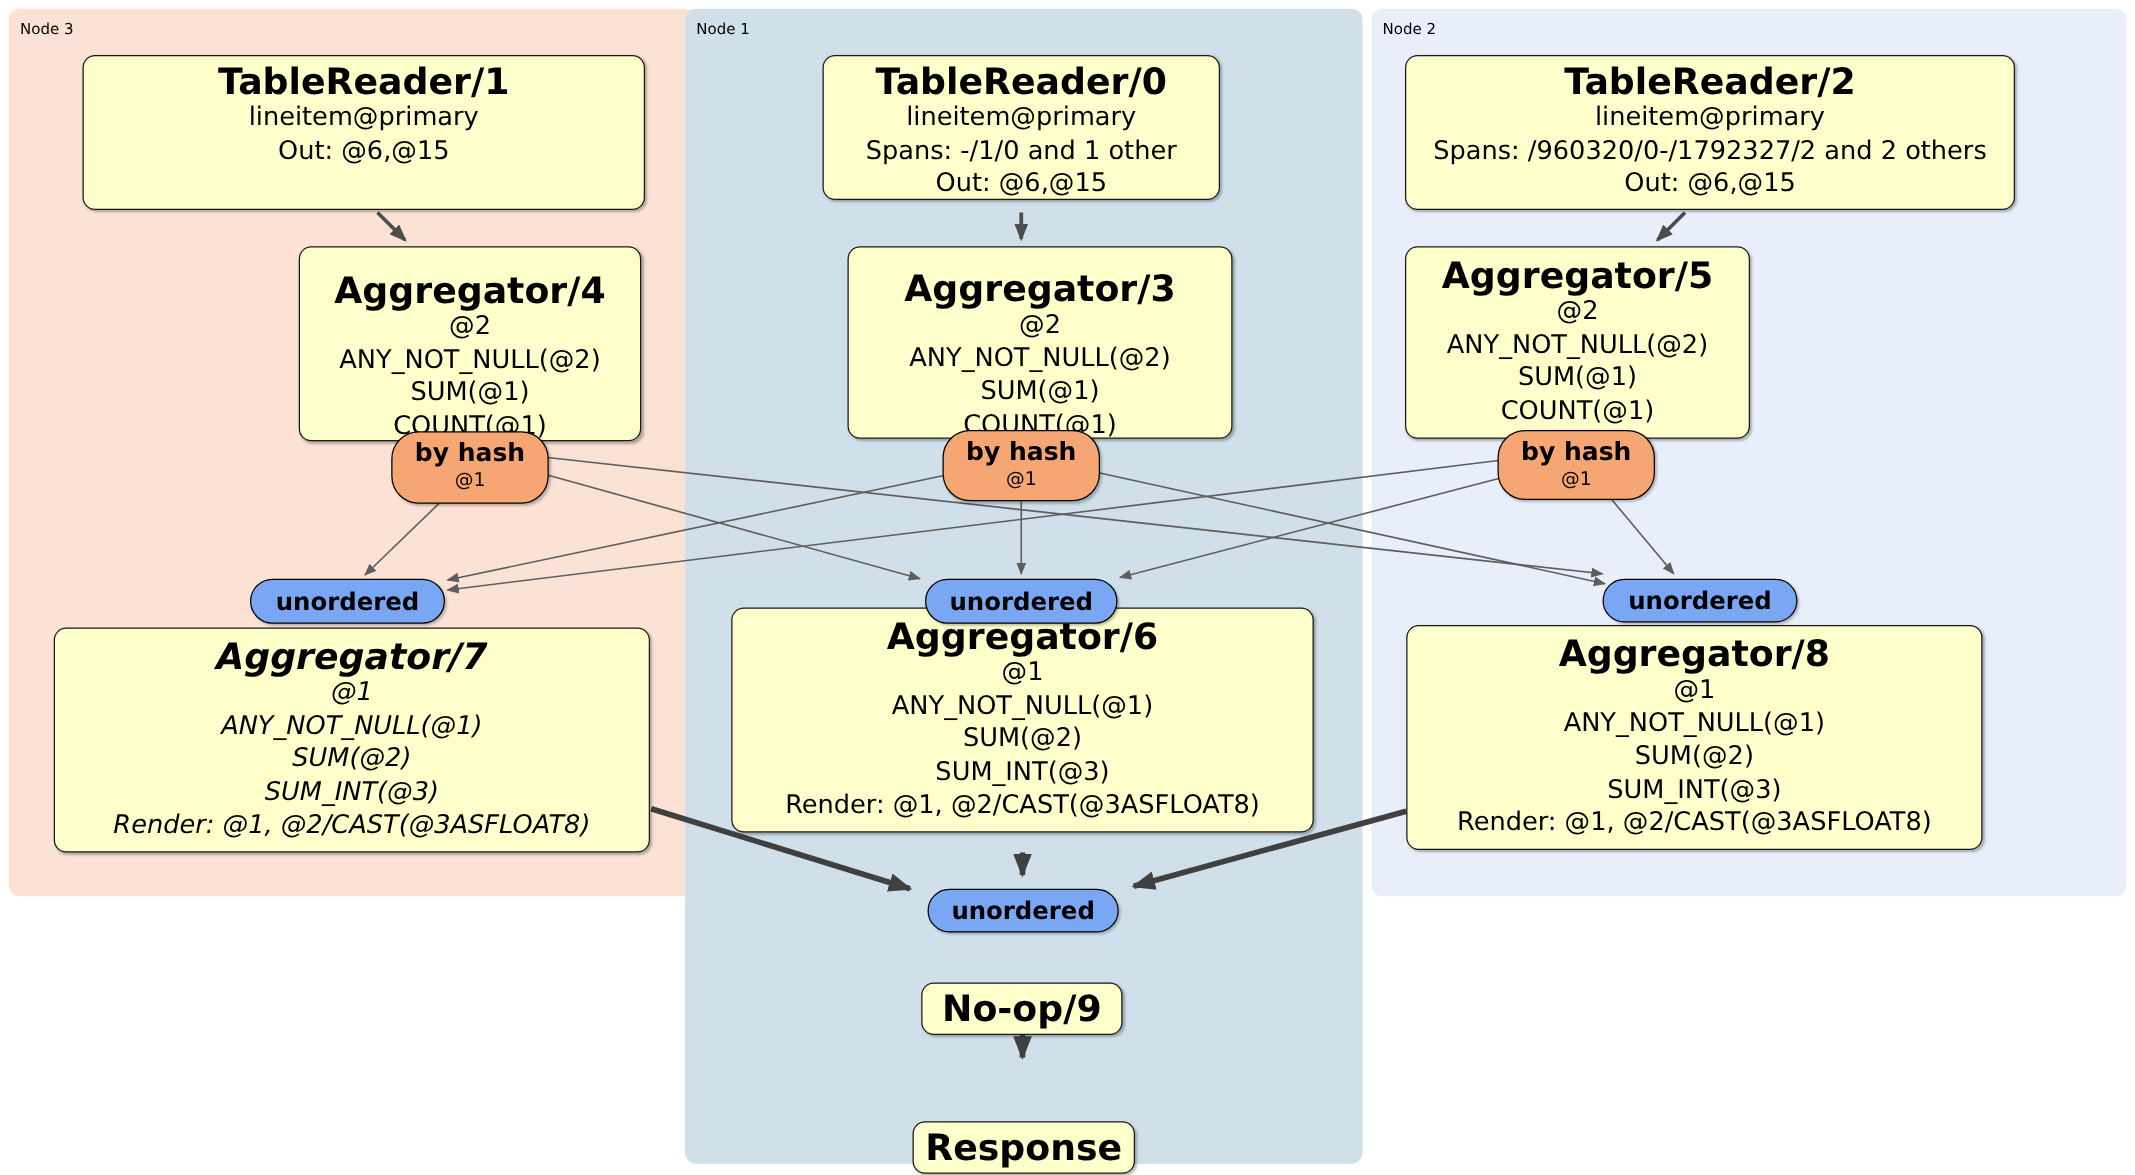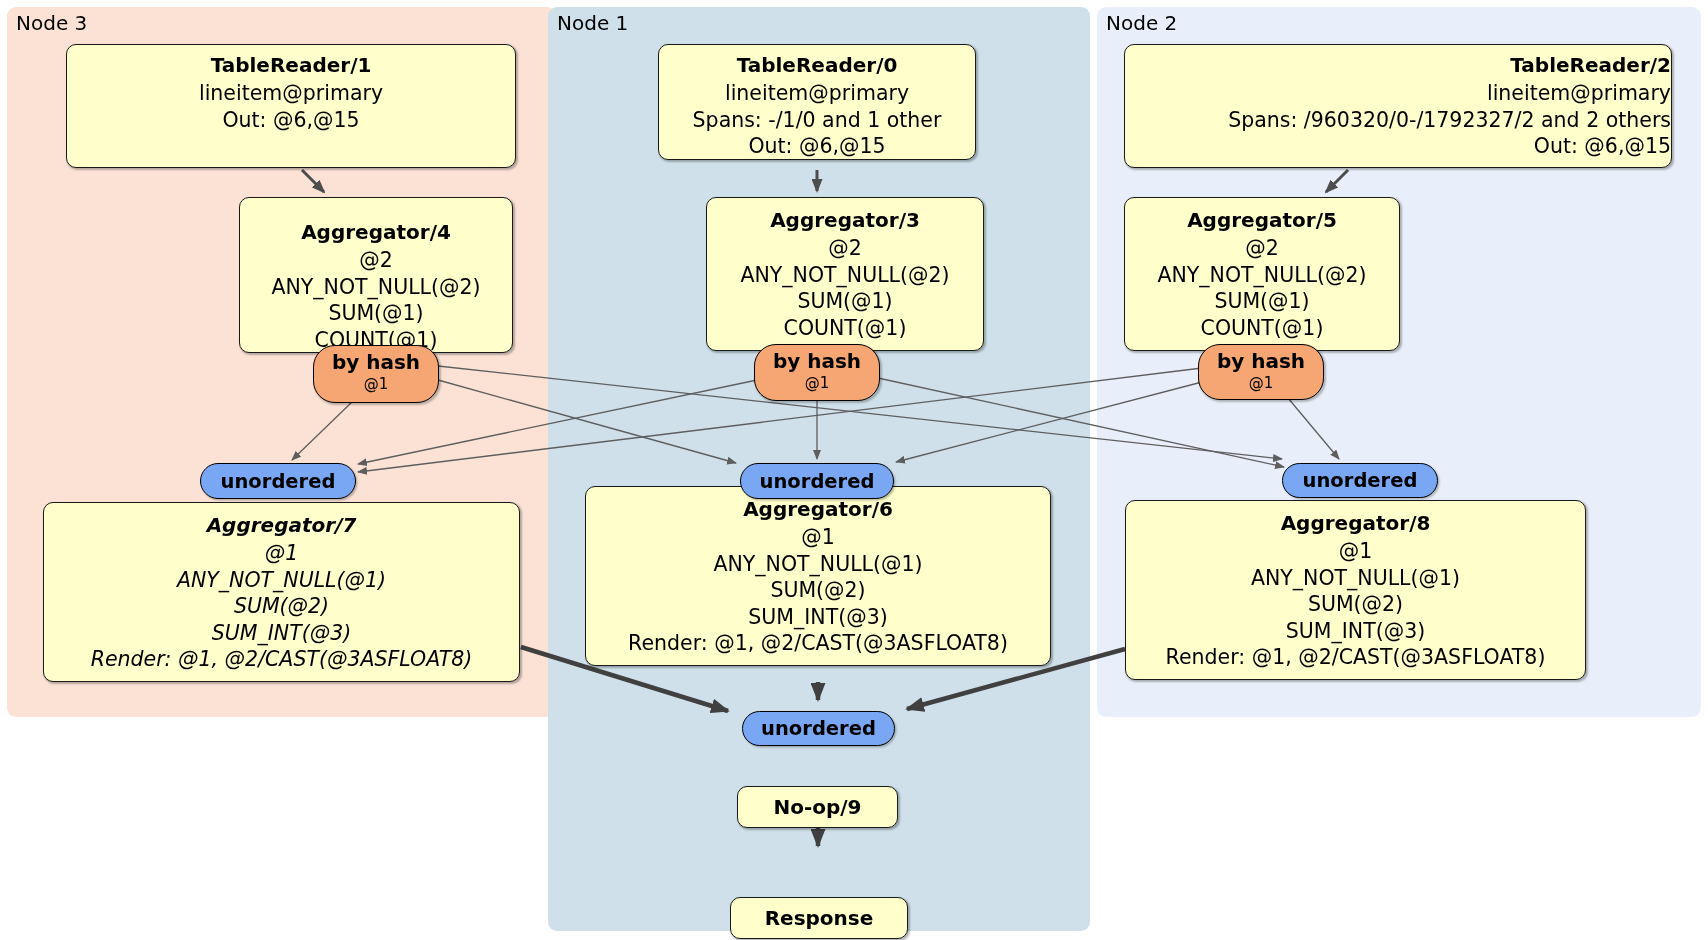--- a/index.html
+++ b/index.html
@@ -16,32 +16,32 @@
   }
   html,body{margin:0;padding:0;background:#ffffff;}
   body{
     width:1708px;height:940px;position:relative;overflow:hidden;
     font-family:"DejaVu Sans","Liberation Sans",sans-serif;color:#000;
   }
   .panel{position:absolute;border-radius:9px;}
   #panel-node3{left:7px;top:7px;width:549px;height:710px;background:var(--panel-node3);}
   #panel-node1{left:548px;top:7px;width:542px;height:924px;background:var(--panel-node1);}
   #panel-node2{left:1097px;top:7px;width:604px;height:710px;background:var(--panel-node2);}
-  .panel-label{position:absolute;top:4px;left:9px;font-size:20px;line-height:24px;text-align:right;}
+  .panel-label{position:absolute;top:4px;left:9px;font-size:12px;line-height:24px;text-align:right;}
   svg.edges{position:absolute;left:0;top:0;z-index:2;}
   .e-thin{stroke:var(--edge-thin);stroke-width:1.3px;fill:none;}
   .e-mid{stroke:var(--edge-mid);stroke-width:3px;fill:none;}
   .e-bold{stroke:var(--edge-bold);stroke-width:4.5px;fill:none;}
   .box{
     position:absolute;z-index:3;background:var(--box-fill);
     border:1.6px solid var(--box-border);border-radius:10px;
     box-shadow:1.5px 1.5px 2px rgba(0,0,0,.28);
     text-align:center;box-sizing:border-box;
   }
-  .box-title{font-weight:bold;font-size:20px;line-height:30px;}
+  .box-title{font-weight:bold;font-size:29px;line-height:30px;}
   .box-line{font-size:20.5px;line-height:26.5px;white-space:nowrap;}
   .box.single{display:flex;align-items:center;justify-content:center;margin-top:40px;}
   .box.single .box-title{line-height:normal;}
   .pill{
     position:absolute;z-index:4;border:1.8px solid #000;box-sizing:border-box;
     text-align:center;box-shadow:1.5px 1.5px 2px rgba(0,0,0,.25);
   }
   .router{background:var(--router-fill);border-radius:22px;padding-top:4px;}
   .router-label{font-weight:bold;font-size:20px;line-height:25px;}
   .router-key{font-size:15px;line-height:18px;}
@@ -122,42 +122,42 @@
   <div class="box-line">SUM_INT(@3)</div>
   <div class="box-line">Render: @1, @2/CAST(@3ASFLOAT8)</div>
 </div>
 
 <div class="box" style="left:658px;top:44px;width:318px;height:116px;padding-top:5px;">
   <div class="box-title">TableReader/0</div>
   <div class="box-line">lineitem@primary</div>
   <div class="box-line">Spans: -/1/0 and 1 other</div>
   <div class="box-line">Out: @6,@15</div>
 </div>
-<div class="box" style="left:678px;top:197px;width:278px;height:154px;padding-top:7px;margin-left:28px;">
+<div class="box" style="left:678px;top:197px;width:308px;height:154px;padding-top:18px;">
   <div class="box-title">Aggregator/3</div>
   <div class="box-line">@2</div>
   <div class="box-line">ANY_NOT_NULL(@2)</div>
   <div class="box-line">SUM(@1)</div>
   <div class="box-line">COUNT(@1)</div>
 </div>
 <div class="pill router" style="left:754px;top:344px;width:126px;height:57px;">
   <div class="router-label">by hash</div>
   <div class="router-key">@1</div>
 </div>
 <div class="pill sync" style="left:740px;top:463px;width:154px;height:36px;">unordered</div>
 <div class="box" style="left:585px;top:486px;width:466px;height:180px;padding-top:7px;">
   <div class="box-title">Aggregator/6</div>
   <div class="box-line">@1</div>
   <div class="box-line">ANY_NOT_NULL(@1)</div>
   <div class="box-line">SUM(@2)</div>
   <div class="box-line">SUM_INT(@3)</div>
   <div class="box-line">Render: @1, @2/CAST(@3ASFLOAT8)</div>
 </div>
 
-<div class="box" style="left:1124px;top:44px;width:548px;height:124px;padding-top:5px;text-align:right;">
+<div class="box" style="left:1124px;top:44px;width:488px;height:124px;padding-top:5px;">
   <div class="box-title">TableReader/2</div>
   <div class="box-line">lineitem@primary</div>
   <div class="box-line">Spans: /960320/0-/1792327/2 and 2 others</div>
   <div class="box-line">Out: @6,@15</div>
 </div>
 <div class="box" style="left:1124px;top:197px;width:276px;height:154px;padding-top:7px;">
   <div class="box-title">Aggregator/5</div>
   <div class="box-line">@2</div>
   <div class="box-line">ANY_NOT_NULL(@2)</div>
   <div class="box-line">SUM(@1)</div>

